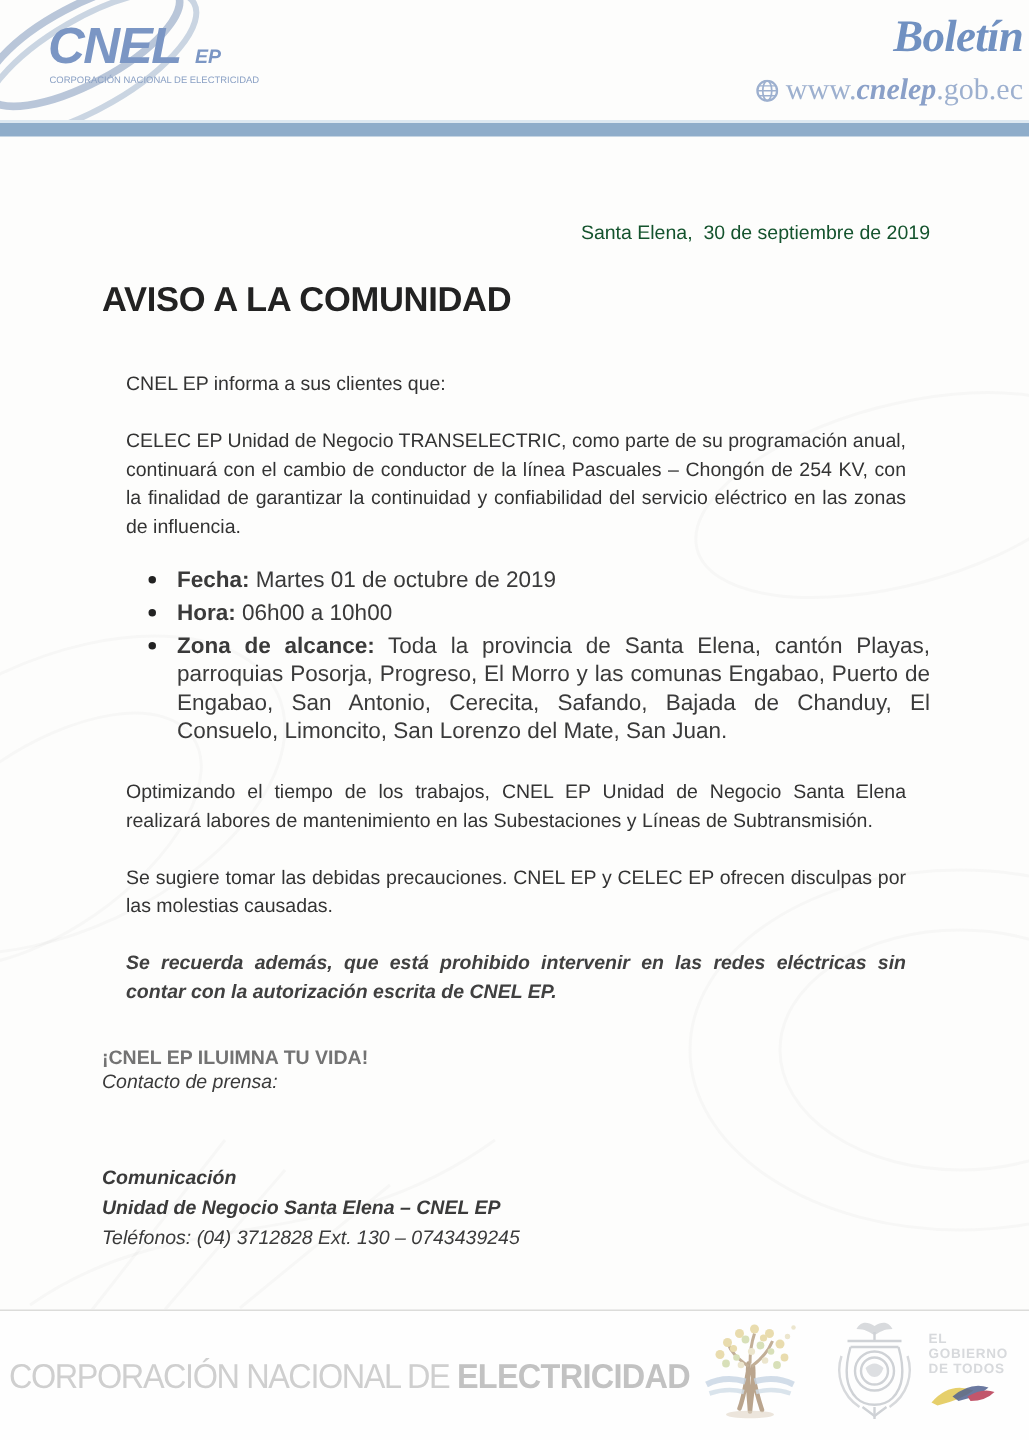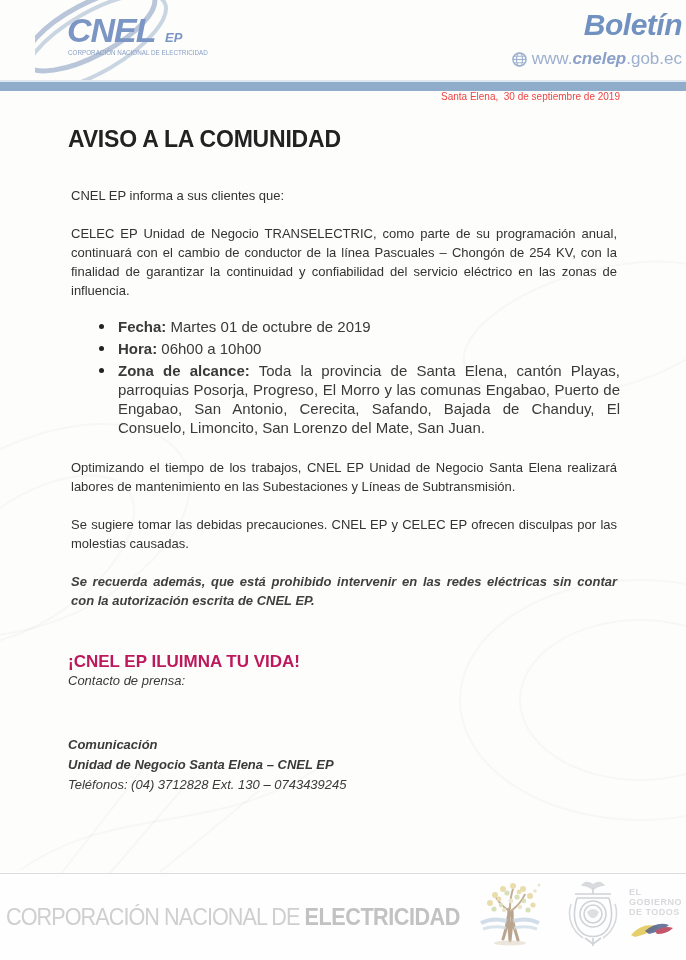--- a/index.html
+++ b/index.html
@@ -7,68 +7,68 @@
     position: relative;
     width: 686px; height: 960px;
     margin: 0 auto;
     background: #fdfdfc;
     font-family: "Liberation Sans", sans-serif;
     color: #3a3a3a;
     overflow: hidden;
   }
   
   .header { position: relative; height: 80px; }
-  .logo-wrap { position: absolute; left: 0; top: 0; width: 230px; height: 80px; padding-left: 35px; }
-  .masthead { position: absolute; right: 4px; top: 8px; text-align: right; }
+  .logo-wrap { position: absolute; left: 0; top: 0; width: 230px; height: 80px; }
+  .masthead { position: absolute; right: 4px; top: 8px; text-align: right; font-family: Liberation Serif, serif; }
   .bulletin-title {
     font-size: 30px; font-weight: bold; font-style: italic;
     color: #7191c1; letter-spacing: -0.5px; line-height: 1.1;
   }
   .site-line {
-    margin-top: 8px; font-size: 17px; color: #9db0cf;
+    margin-top: 8px; font-size: 20px; color: #9db0cf;
     display: flex; align-items: center; justify-content: flex-end; gap: 5px;
   }
   .site-line .bold-part { font-weight: bold; font-style: italic; color: #8aa0c8; }
   .blue-bar { height: 9px; background: #8fadca; border-top: 2px solid #dde8f1; }
   
   .content { position: relative; padding: 0 66px 0 68px; z-index: 2; }
-  .dateline { text-align: right; font-size: 10px; white-space: pre-wrap; color: #ef4444; }
+  .dateline { margin-top: 56px; text-align: right; font-size: 13px; white-space: pre-wrap; color: #14532d; }
   .doc-title {
     margin-top: 24px; 
     font-size: 23px; font-weight: bold; letter-spacing: -0.2px; color: #222;
   }
-  .para { font-size: 13px; line-height: 19px; text-align: justify; color: #333; margin: 3px; }
+  .para { font-size: 13px; line-height: 19px; text-align: justify; color: #333; margin: 16px; }
   .intro { margin-top: 33px; }
   .p1 { margin-top: 19px; }
   .bullet-list { margin: 17px 0 0 0; padding: 0; list-style: none; }
   .bullet-item { position: relative; padding-left: 50px; font-size: 15px; line-height: 19px; text-align: justify; margin-bottom: 3px; }
   .bullet-dot {
     position: absolute; left: 31px; top: 7px;
     width: 5px; height: 5px; border-radius: 50%; background: #222;
   }
   .bullet-label { font-weight: bold; }
   .p2 { margin-top: 21px; }
   .p3 { margin-top: 19px; }
   .warning { margin-top: 19px; font-weight: bold; font-style: italic; color: #404040; }
-  .slogan { margin-top: 42px; font-size: 17px; font-weight: bold; color: #be185d; }
+  .slogan { margin-top: 27px; font-size: 13px; font-weight: bold; color: #737373; }
   .press-contact { margin-top: 1px; font-size: 13px; font-style: italic; }
   .signature { margin-top: 47px; font-size: 13px; font-style: italic; line-height: 20px; }
   .sig-bold { font-weight: bold; }
   
   .footer {
     position: absolute; left: 0; right: 0; bottom: 0; height: 86px;
     border-top: 1px solid #dcdcda; background: #fefefe;
     display: flex; align-items: center; z-index: 2;
   }
   .corp-name {
     margin-left: 6px; font-size: 23px; letter-spacing: -1px; color: #cfcfcf;
     transform: scaleX(0.94); transform-origin: left center; white-space: nowrap;
   }
   .corp-name .corp-bold { font-weight: bold; color: #c2c2c2; letter-spacing: -0.5px; }
-  .footer-logos { position: absolute; right: 4px; top: 4px; display: flex; align-items: center; gap: 14px; }
+  .footer-logos { position: absolute; right: 14px; top: 4px; display: flex; align-items: center; gap: 14px; }
   .gov-block { display: flex; align-items: center; gap: 4px; }
   .gov-text { font-size: 9px; line-height: 10px; color: #d7d9dc; font-weight: bold; letter-spacing: 0.5px; }
   
   .watermark { position: absolute; inset: 0; z-index: 1; pointer-events: none; }
 </style>
 </head>
 <body>
 
 <div class="page">
 

